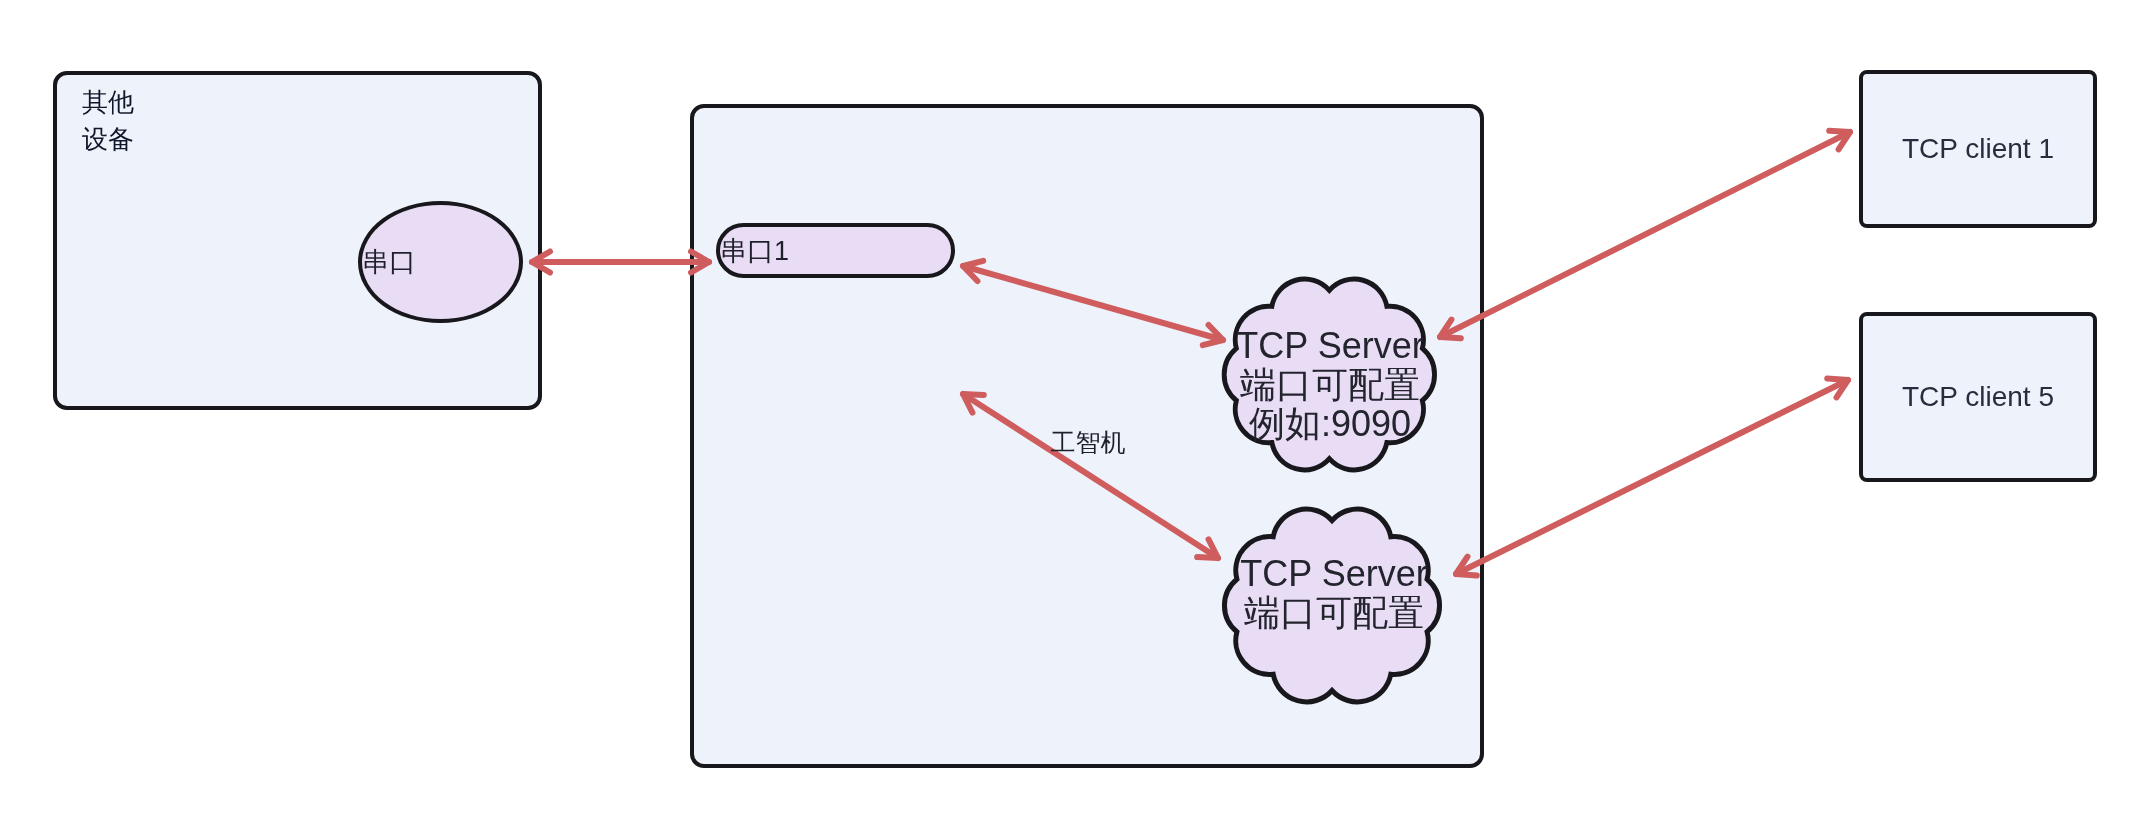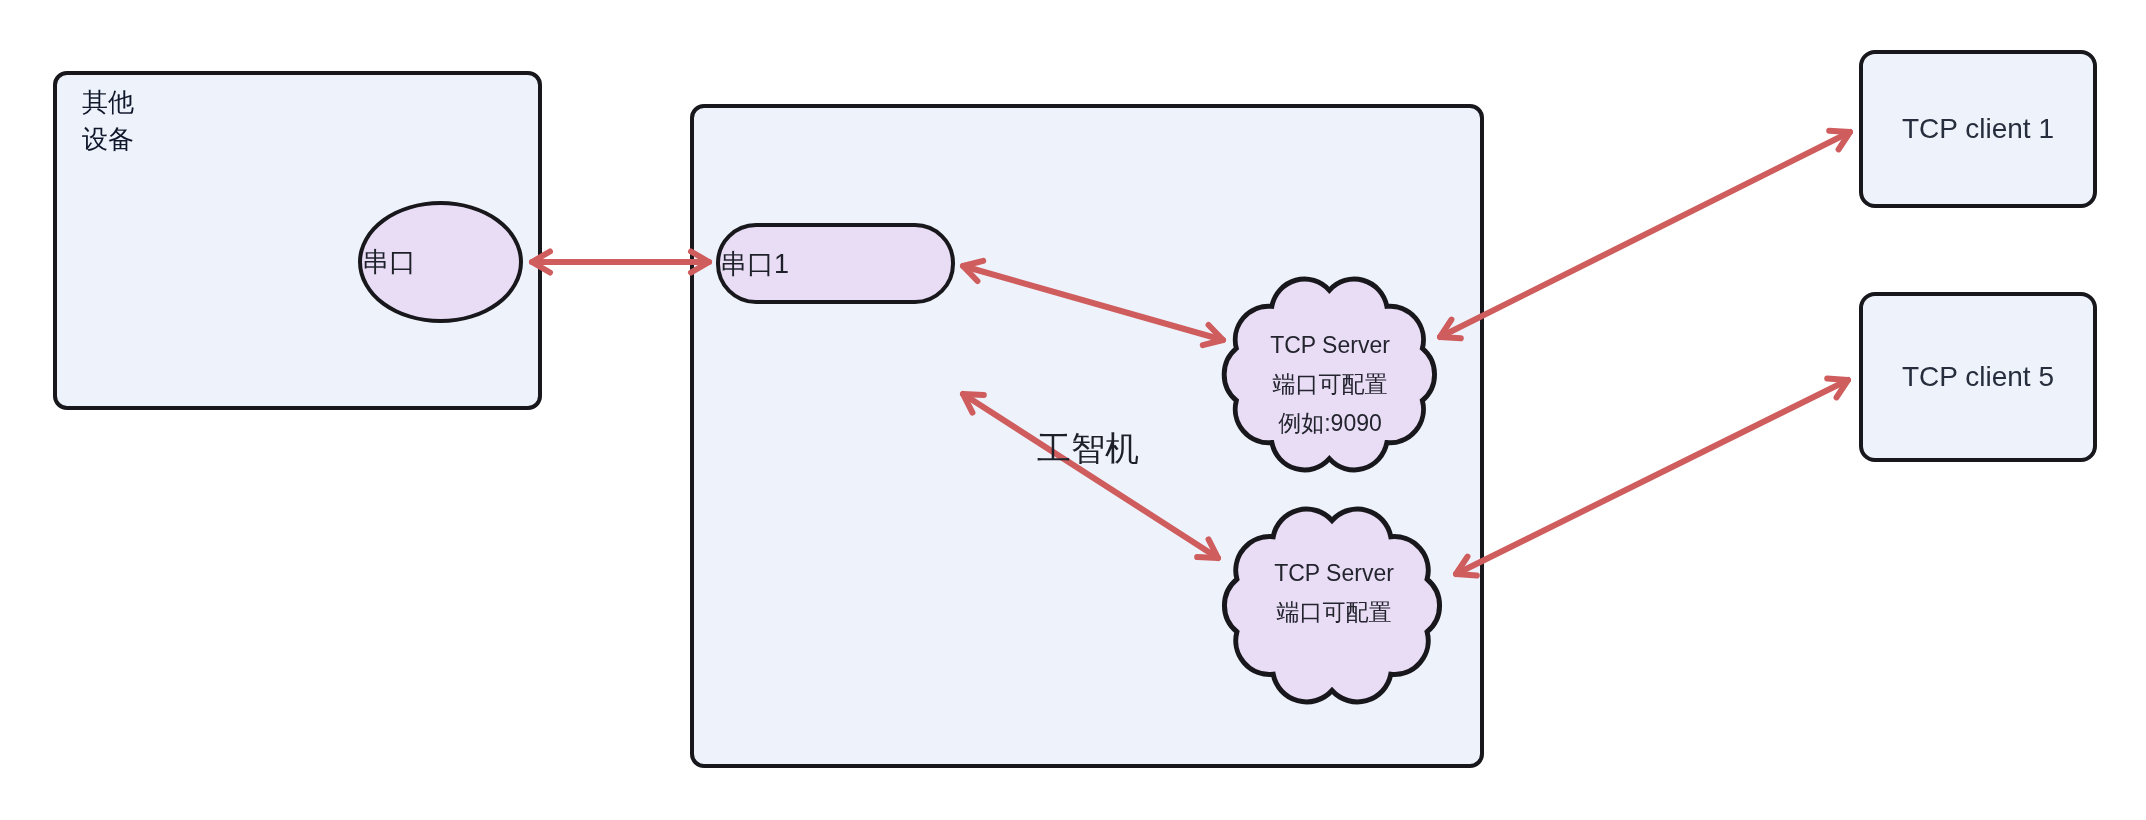--- a/index.html
+++ b/index.html
@@ -10,38 +10,38 @@
   .container{
     position:absolute;background:#eef2fb;border:4px solid #17171c;
     border-radius:14px;box-sizing:border-box;
   }
   .node{
     position:absolute;background:#e9ddf6;border:4px solid #17171c;box-sizing:border-box;
     display:flex;align-items:center;justify-content:flex-start;
     color:#1d2029;font-size:27px;
   }
   .client{display:flex;align-items:center;justify-content:center;
-    color:#262d3c;font-size:28px;border-radius:16px;}
+    color:#262d3c;font-size:28px;border-radius:8px;margin-top:20px;}
   #other-device-box{left:53px;top:71px;width:489px;height:339px;}
   #gateway-box{left:690px;top:104px;width:794px;height:664px;}
   #tcp-client-1-box{left:1859px;top:50px;width:238px;height:158px;}
   #tcp-client-2-box{left:1859px;top:292px;width:238px;height:170px;}
   #serial-port-node{left:358px;top:201px;width:165px;height:122px;border-radius:50%;}
-  #serial-port-1-node{left:716px;top:223px;width:239px;height:81px;border-radius:40px;}
+  #serial-port-1-node{left:716px;top:223px;width:239px;height:55px;border-radius:40px;}
   #serial-port-2-node{left:716px;top:353px;width:239px;height:77px;border-radius:40px;}
   #other-device-label{
     position:absolute;left:82px;top:84px;font-size:26px;line-height:37px;
     color:#0f172a;white-space:pre-line;
   }
   #machine-label{
     position:absolute;left:1008px;top:426px;width:160px;text-align:center;
-    font-size:34px;color:#1d2029;
+    font-size:25px;color:#1d2029;
   }
   .cloud-label{
-    position:absolute;text-align:center;font-size:23px;line-height:39px;color:#23242e;
+    position:absolute;text-align:center;font-size:36px;line-height:39px;color:#23242e;
   }
   #tcp-server-1-label{left:1213px;top:326px;width:234px;}
   #tcp-server-2-label{left:1213px;top:554px;width:242px;}
   #connector-layer{position:absolute;left:0;top:0;pointer-events:none;}
 </style>
 </head>
 <body>
 
 <div class="canvas">
 

